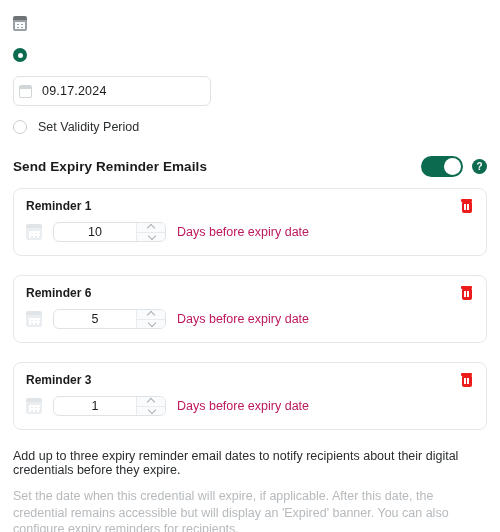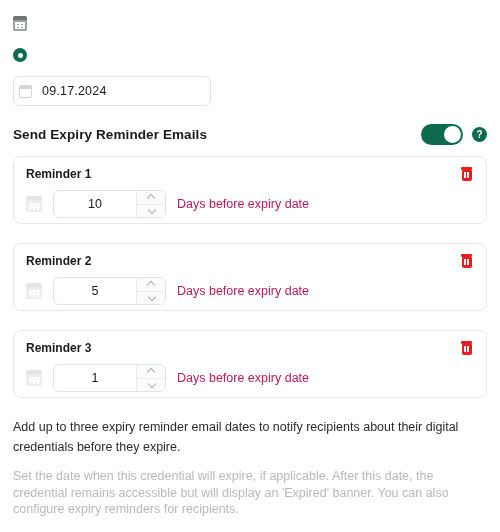--- a/index.html
+++ b/index.html
@@ -234,21 +234,21 @@
     content: "";
     position: absolute;
     left: 2.5px; top: 2.5px;
     width: 11px; height: 7px;
     background:
       repeating-linear-gradient(to right, #ffffff 0 2px, transparent 2px 4px),
       repeating-linear-gradient(to bottom, #ffffff 0 2px, transparent 2px 3.5px);
   }
   .number-field {
     width: 113px;
-    height: 28px;
+    height: 20px;
     border: 1px solid #dfe3e6;
     border-radius: 6px;
     background: #ffffff;
     display: flex;
     align-items: stretch;
     box-sizing: border-box;
     overflow: hidden;
   }
   .number-value {
     flex: 1;
@@ -321,21 +321,21 @@
     top: 2px;
     width: 1.6px; height: 6px;
     background: #ffffff;
   }
   .trash .can::before { left: 2.5px; }
   .trash .can::after { right: 2.5px; }
 
   
   .help-text {
     font-size: 12.5px;
-    line-height: 20px;
+    line-height: 14px;
     color: #2a2d2f;
     margin-top: 1px;
   }
   .muted-text {
     font-size: 12.5px;
     line-height: 16.5px;
     color: #b6babd;
     margin-top: 11px;
   }
 </style>
@@ -355,20 +355,24 @@
     <span class="radio checked"></span>
   </div>
 
   <div class="date-field">
     <span class="cal-icon-light">
         <span class="frame"></span>
       </span>
     <span class="date-value">09.17.2024</span>
   </div>
 
+  <div class="radio-row">
+    <span class="radio unchecked"></span>
+    <span class="radio-label">Set Validity Period</span>
+  </div>
 
   <div class="toggle-row">
     <span class="toggle-label">Send Expiry Reminder Emails</span>
     <span class="toggle-right">
       <span class="switch">
         <span class="knob"></span>
       </span>
       <span class="help-icon">?</span>
     </span>
   </div>
@@ -395,21 +399,21 @@
         </span>
         <span class="days-label">Days before expiry date</span>
       </div>
       <span class="trash">
         <span class="lid"></span>
           <span class="can"></span>
       </span>
     </div>
 
     <div class="card">
-      <div class="card-title">Reminder 2</div>
+      <div class="card-title">Reminder 6</div>
       <div class="card-row">
         <span class="cal-icon-grey">
           <span class="top"></span>
             <span class="body"></span>
         </span>
         <span class="number-field">
           <span class="number-value">5</span>
           <span class="spinner">
             <span class="spin-btn up">
                 <span class="arrow-up"></span>

